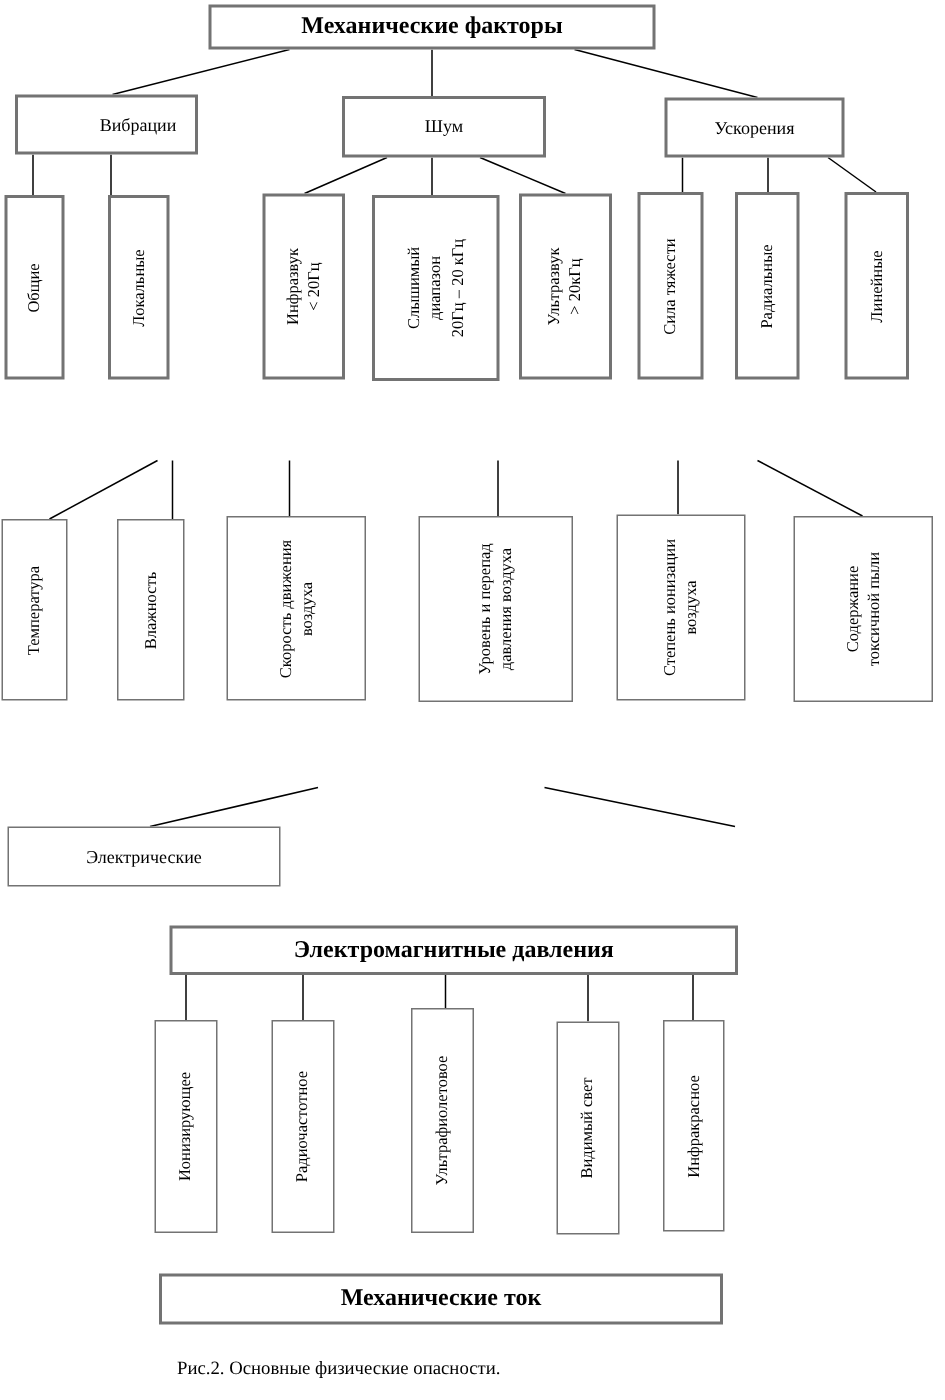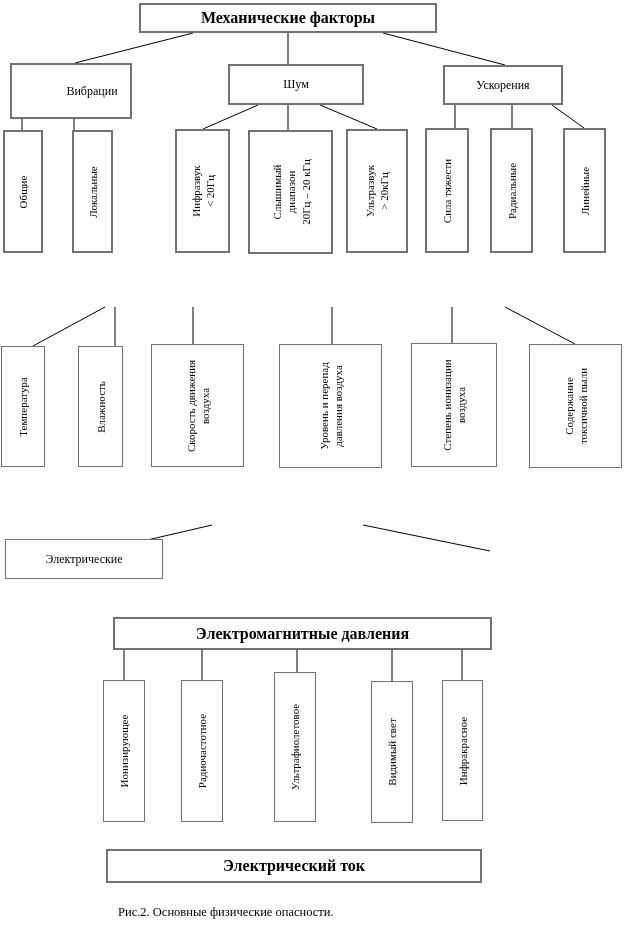--- a/index.html
+++ b/index.html
@@ -55,21 +55,21 @@
       <line x1="297" y1="650" x2="297" y2="672"></line>
       <line x1="392" y1="650" x2="392" y2="681"></line>
       <line x1="462" y1="650" x2="462" y2="680"></line>
     </g>
   </svg>
 
   <div class="box b2 titlebox" style="left:139px;top:3px;width:298px;height:30px;">
     <span>Механические факторы</span>
   </div>
 
-  <div class="box b2 groupbox" style="left:10px;top:63px;width:122px;height:56px;padding-left:42px;">
+  <div class="box b2 groupbox" style="left:10px;top:63px;width:122px;height:40px;padding-left:42px;">
     <span>Вибрации</span>
   </div>
   <div class="box b2 groupbox" style="left:228px;top:64px;width:136px;height:41px;">
     <span>Шум</span>
   </div>
   <div class="box b2 groupbox" style="left:443px;top:65px;width:120px;height:40px;">
     <span>Ускорения</span>
   </div>
 
   <div class="box b2" style="left:3px;top:130px;width:40px;height:123px;">
@@ -118,21 +118,21 @@
   </div>
   <div class="box" style="left:411px;top:343px;width:86px;height:124px;">
     <span class="vlabel" style="width:114px;">Степень ионизации
 воздуха</span>
   </div>
   <div class="box" style="left:529px;top:344px;width:93px;height:124px;">
     <span class="vlabel" style="width:114px;">Содержание
 токсичной пыли</span>
   </div>
 
-  <div class="box groupbox" style="left:5px;top:539px;width:158px;height:40px;">
+  <div class="box groupbox" style="left:5px;top:551px;width:182px;height:40px;">
     <span>Электрические</span>
   </div>
 
   <div class="box b2 titlebox" style="left:113px;top:617px;width:379px;height:33px;">
     <span>Электромагнитные давления</span>
   </div>
 
   <div class="box" style="left:103px;top:680px;width:42px;height:142px;">
     <span class="vlabel" style="width:130px;">Ионизирующее</span>
   </div>
@@ -143,18 +143,18 @@
     <span class="vlabel" style="width:140px;">Ультрафиолетовое</span>
   </div>
   <div class="box" style="left:371px;top:681px;width:42px;height:142px;">
     <span class="vlabel" style="width:130px;">Видимый свет</span>
   </div>
   <div class="box" style="left:442px;top:680px;width:41px;height:141px;">
     <span class="vlabel" style="width:130px;">Инфракрасное</span>
   </div>
 
   <div class="box b2 titlebox" style="left:106px;top:849px;width:376px;height:34px;">
-    <span>Электрический ток</span>
+    <span>Механические ток</span>
   </div>
 
   <div id="caption">Рис.2. Основные физические опасности.</div>
 
 </div>
 
 </body></html>

